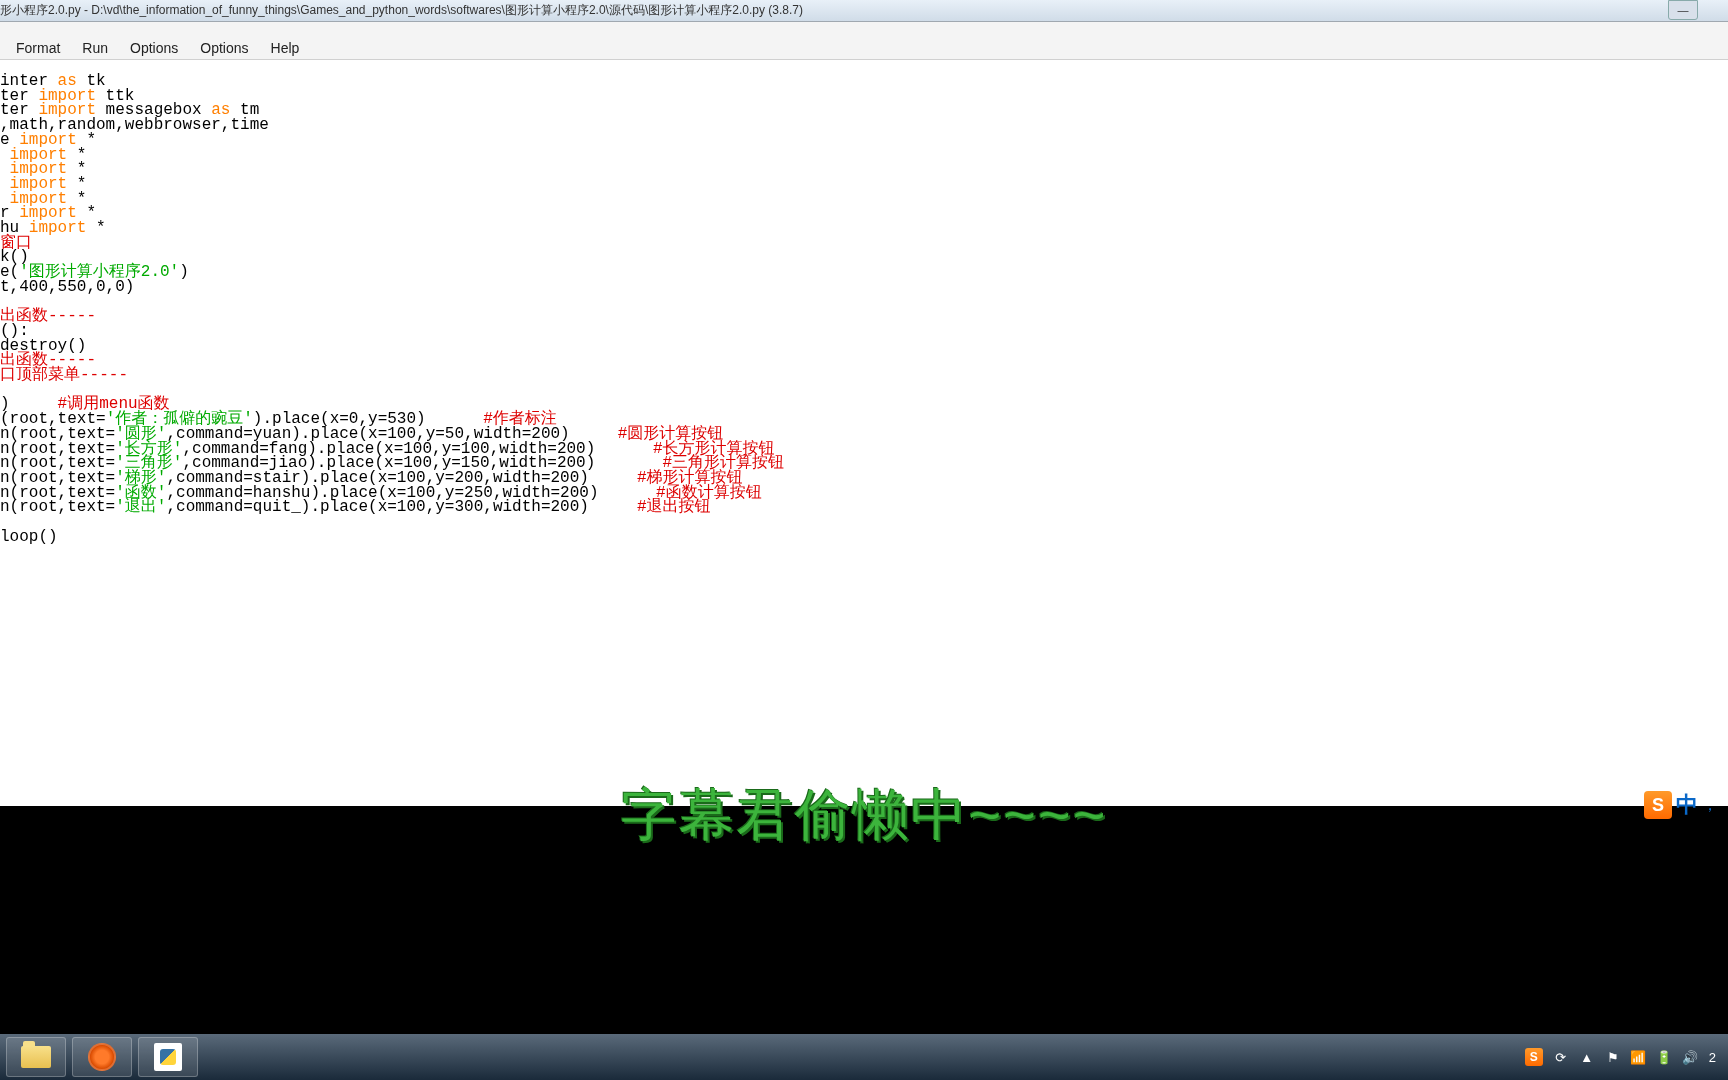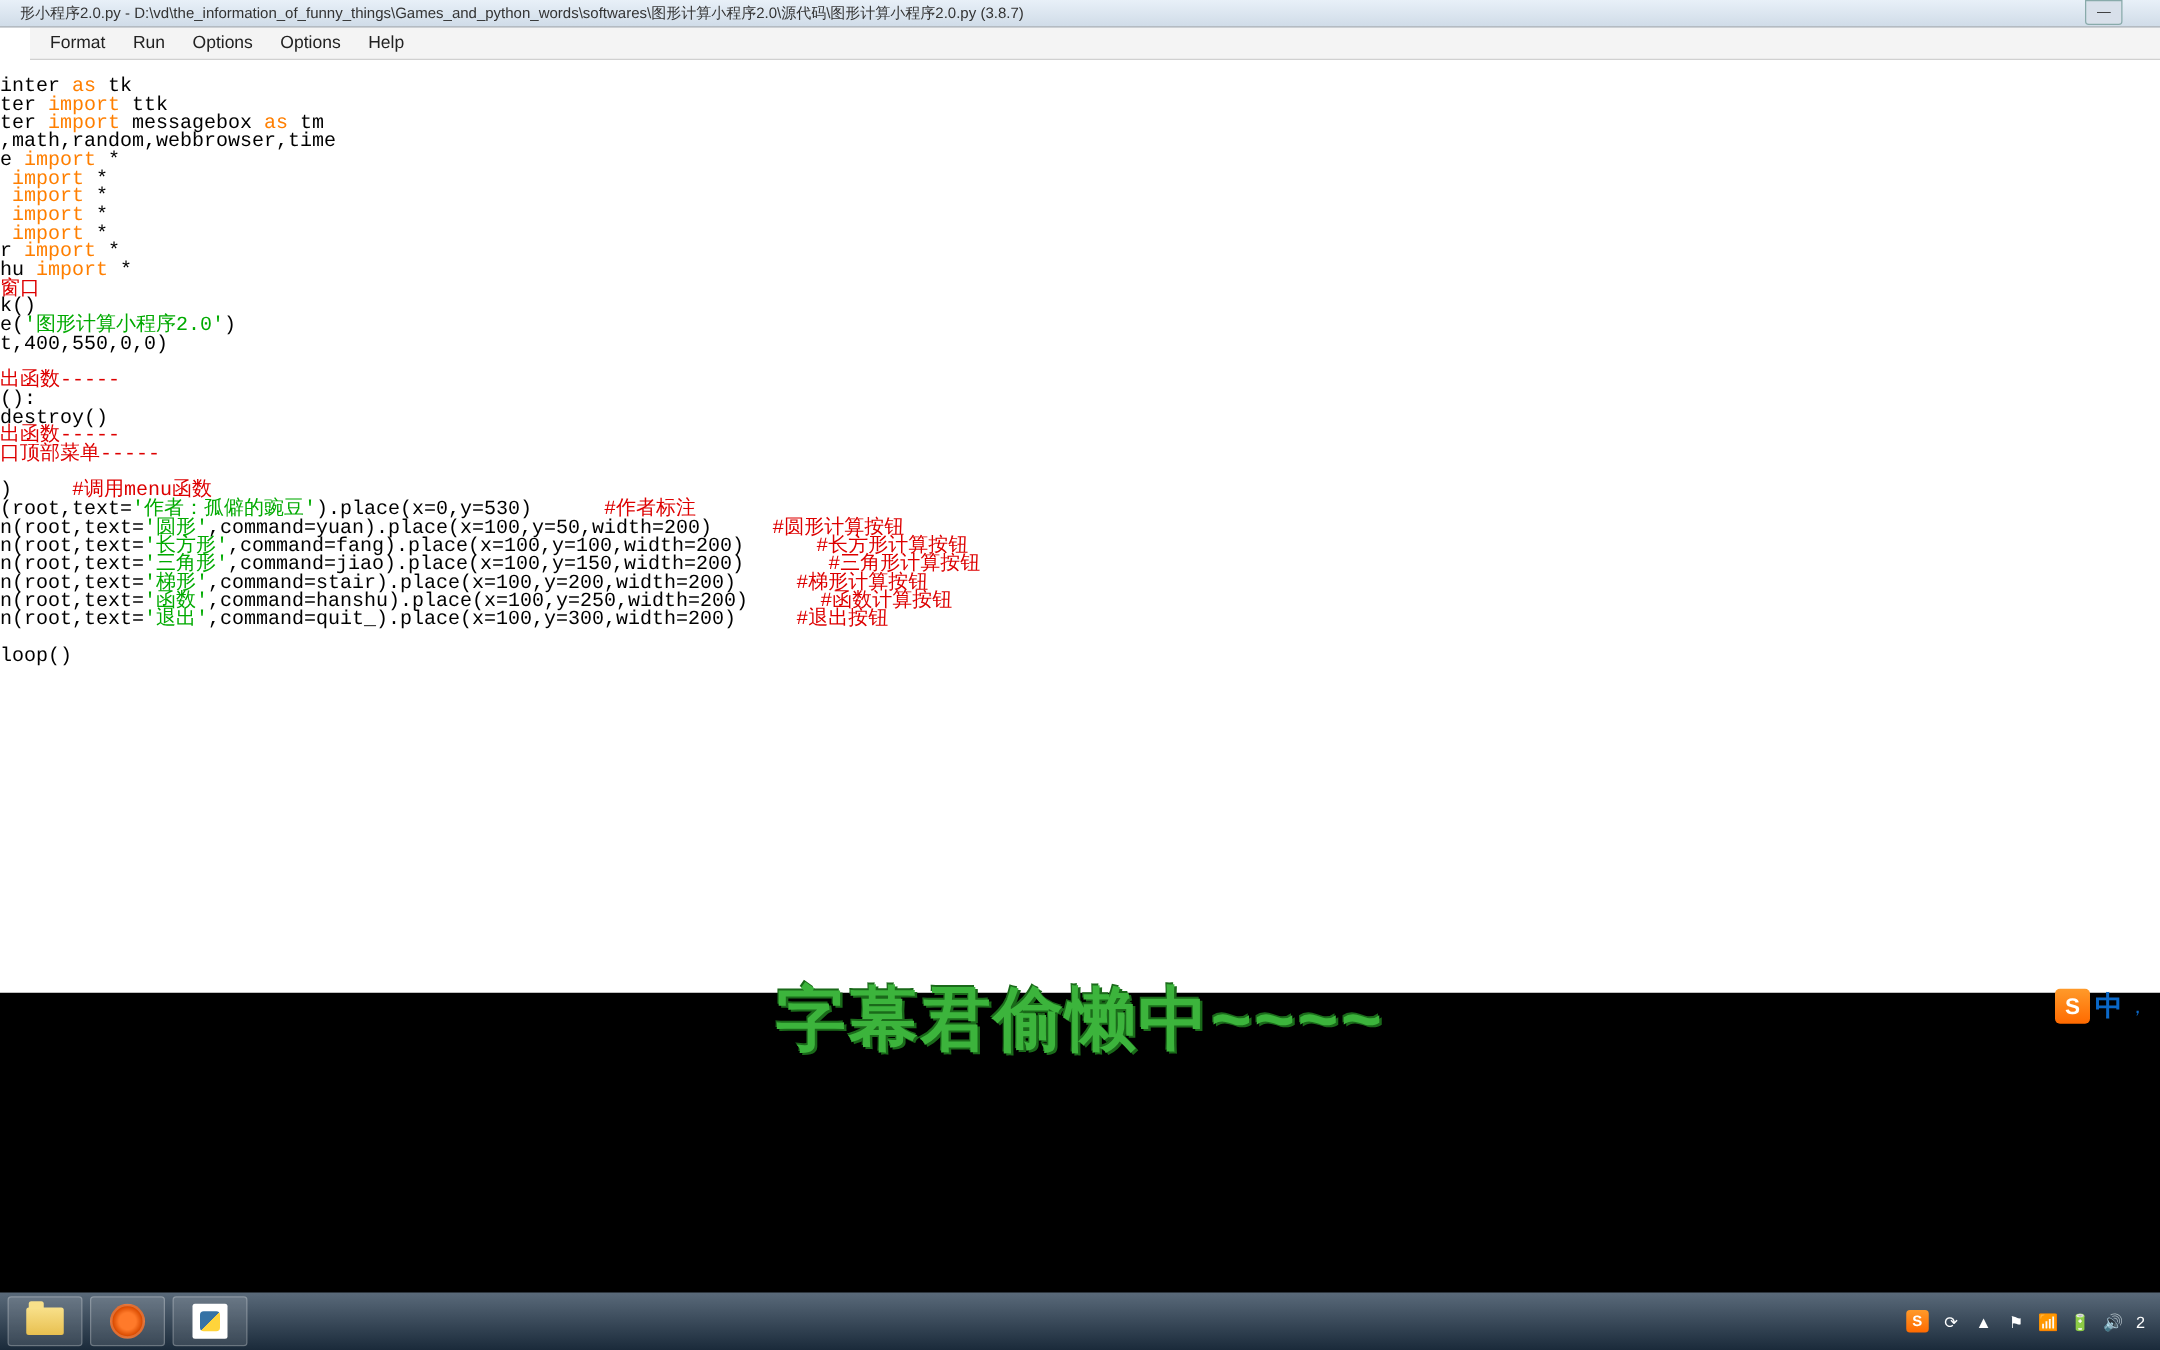--- a/index.html
+++ b/index.html
@@ -15,21 +15,21 @@
     position: absolute;
     left: 0; top: 0; right: 0;
     background: #fff;
   }
   .titlebar {
     height: 22px;
     background: linear-gradient(to bottom, #e8f0f8, #d0dce8);
     border-bottom: 1px solid #a0a8b0;
     display: flex;
     align-items: center;
-    padding: 0 16px;
+    padding: 0 0;
     font-size: 12px;
     color: #333;
     position: relative;
   }
   .titlebar .title-text { flex: 1; white-space: nowrap; overflow: hidden; }
   .winbtns {
     position: absolute;
     right: 0; top: 0;
     display: flex;
     gap: 0;
@@ -37,28 +37,27 @@
   .winbtn {
     width: 30px; height: 20px;
     background: #d8e0ea;
     border: 1px solid #8aa;
     border-radius: 0 0 3px 3px;
     display: flex; align-items: center; justify-content: center;
     font-size: 11px;
   }
   .winbtn.min { margin-right: 30px; }
   .menubar {
-    height: 26px;
+    height: 38px;
     background: #f4f4f4;
     border-bottom: 1px solid #d0d0d0;
     display: flex;
-    align-items: flex-start;
+    align-items: flex-end;
     padding-left: 6px;
     gap: 2px;
-    margin-left: 24px;
   }
   .menu-item {
     padding: 3px 10px;
     font-size: 14px;
     color: #222;
     cursor: default;
   }
   .editor {
     background: #fff;
     padding: 14px 0 0 0;
@@ -71,21 +70,21 @@
     color: #000;
   }
   .kw { color: #ff7f00; }
   .str { color: #00aa00; }
   .cmt { color: #dd0000; }
   .subtitle {
     position: absolute;
     left: 0; right: 0; top: 778px;
     text-align: center;
     font-size: 56px;
-    font-weight: 700;
+    font-weight: 400;
     color: #3cb43c;
     text-shadow: 2px 2px 0 #1a6a1a, -1px -1px 0 #1a6a1a;
     font-family: "Microsoft YaHei", sans-serif;
     letter-spacing: 2px;
   }
   .taskbar {
     position: absolute;
     left: 0; right: 0; bottom: 0;
     height: 46px;
     background: linear-gradient(to bottom, #5a6a7a 0%, #1a2a3a 100%);

